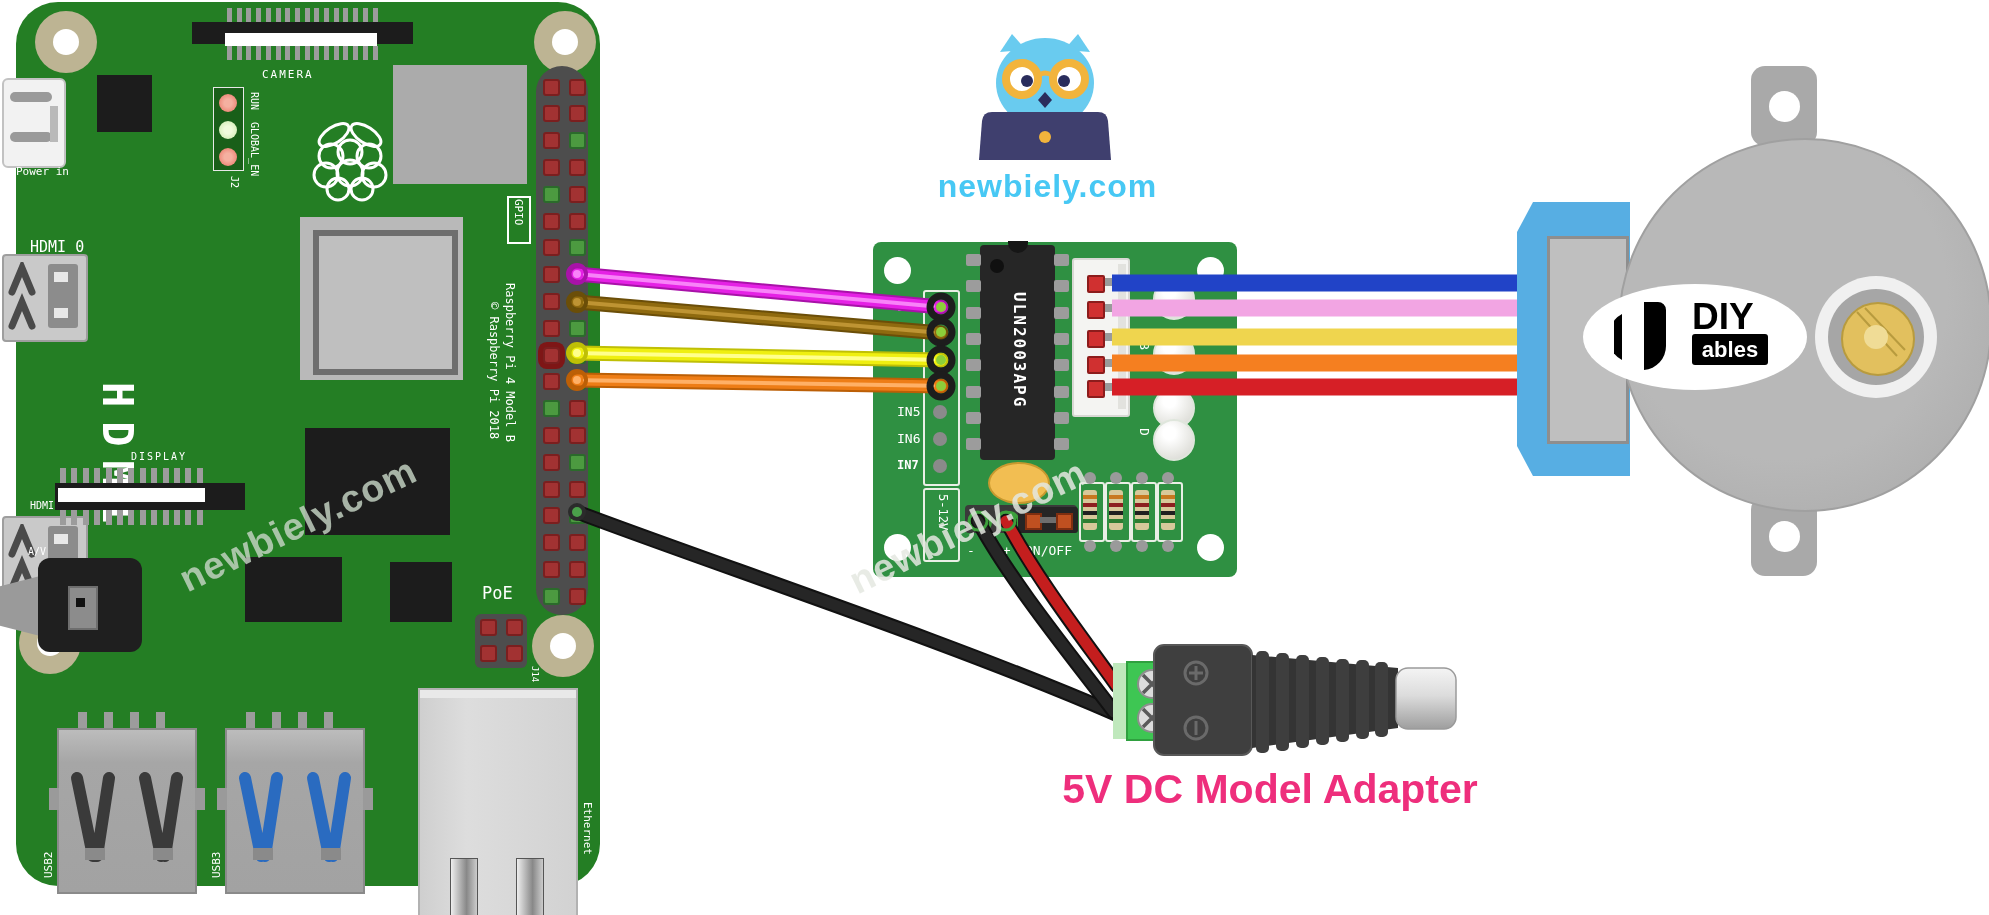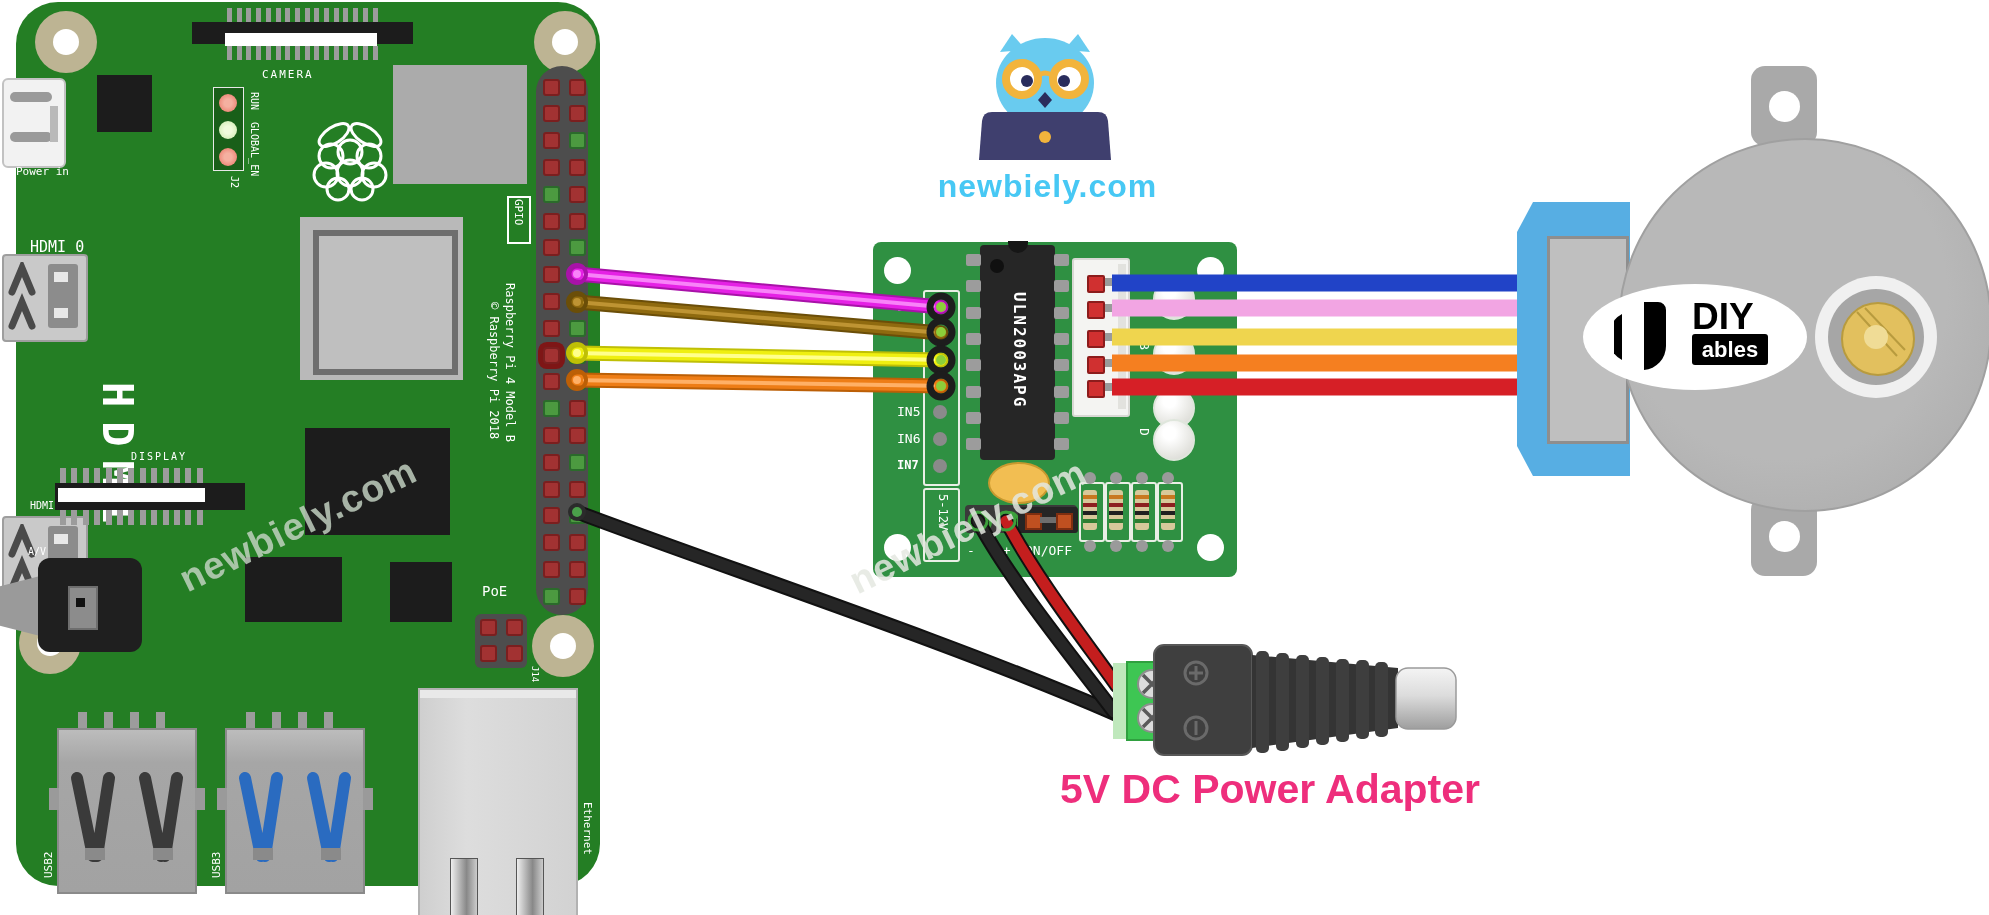--- a/index.html
+++ b/index.html
@@ -180,21 +180,21 @@
     <div class="abs" style="left:-16px;top:573px;width:44px;height:62px;background:#9A9A9A;clip-path:polygon(0 18%,100% 0,100% 100%,0 82%);"></div>
     <div class="abs" style="left:22px;top:556px;width:104px;height:94px;background:#1F1F1F;border-radius:12px;">
       <div class="abs" style="left:30px;top:28px;width:26px;height:40px;background:#8C8C8C;border:2px solid #6E6E6E;"></div>
       <div class="abs" style="left:38px;top:40px;width:9px;height:9px;background:#111;"></div>
     </div>
 
     <div class="chip" style="left:289px;top:426px;width:145px;height:107px;"></div>
     <div class="chip" style="left:229px;top:555px;width:97px;height:65px;"></div>
     <div class="chip" style="left:374px;top:560px;width:62px;height:60px;"></div>
 
-    <div class="lbl" style="left:466px;top:581px;font-size:14px;">PoE</div>
+    <div class="lbl" style="left:466px;top:581px;font-size:17px;">PoE</div>
     <div class="abs" style="left:459px;top:612px;width:52px;height:54px;background:#4D4D4D;border-radius:6px;">
       <div class="pin red" style="left:5px;top:5px;"></div>
         <div class="pin red" style="left:31px;top:5px;"></div>
       <div class="pin red" style="left:5px;top:31px;"></div>
         <div class="pin red" style="left:31px;top:31px;"></div>
     </div>
     <div class="lbl rot90" style="left:524px;top:664px;font-size:9px;">J14</div>
 
     <div id="usb-stubs" class="abs"></div>
     <div class="abs" style="left:41px;top:726px;width:136px;height:162px;background:linear-gradient(#BCBCBC,#A6A6A6 20%,#A2A2A2);border:2px solid #8A8A8A;">
@@ -542,15 +542,15 @@
     <circle cx="104" cy="53" r="6" fill="#2A2D5C"></circle>
     <path d="M85,64 l7,8 l-7,8 l-7,-8 z" fill="#2A2D5C"></path>
     <path d="M32,84 L138,84 Q147,84 148,93 L151,132 L19,132 L22,93 Q23,84 32,84 Z" fill="#3F3F6E"></path>
     <circle cx="85" cy="109" r="6" fill="#F2B43C"></circle>
   </svg>
   <div id="logo-text" class="abs" style="z-index:7;">newbiely.com</div>
 
   <div class="wm" style="left:182px;top:560px;color:rgba(198,212,196,0.82);transform:rotate(-26deg);transform-origin:0 50%;z-index:7;">newbiely.com</div>
   <div class="wm" style="left:852px;top:562px;color:rgba(228,231,225,0.85);transform:rotate(-26deg);transform-origin:0 50%;z-index:7;">newbiely.com</div>
 
-  <div id="adapter-caption" class="abs" style="z-index:7;">5V DC Power Adapter</div>
+  <div id="adapter-caption" class="abs" style="z-index:7;">5V DC Model Adapter</div>
 <div class="lbl rot90" style="left: 1029px; top: 292px; font-size: 16px; font-weight: bold; letter-spacing: 2px; position: absolute;" id="chip-label-holder">ULN2003APG</div>
   </div>
 
 </body></html>

